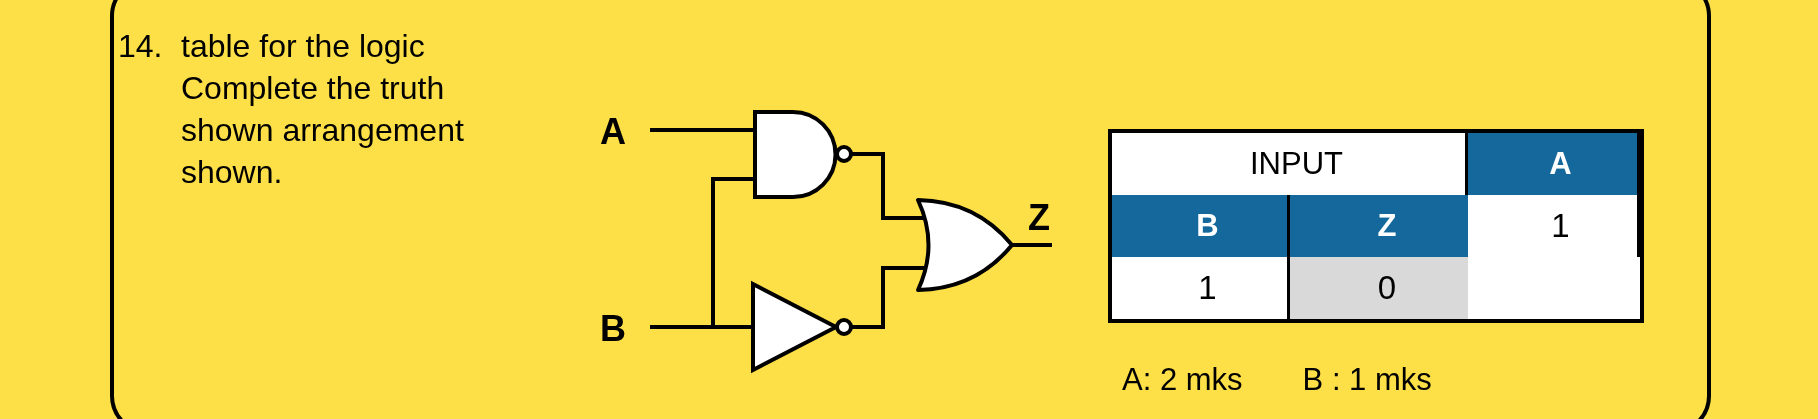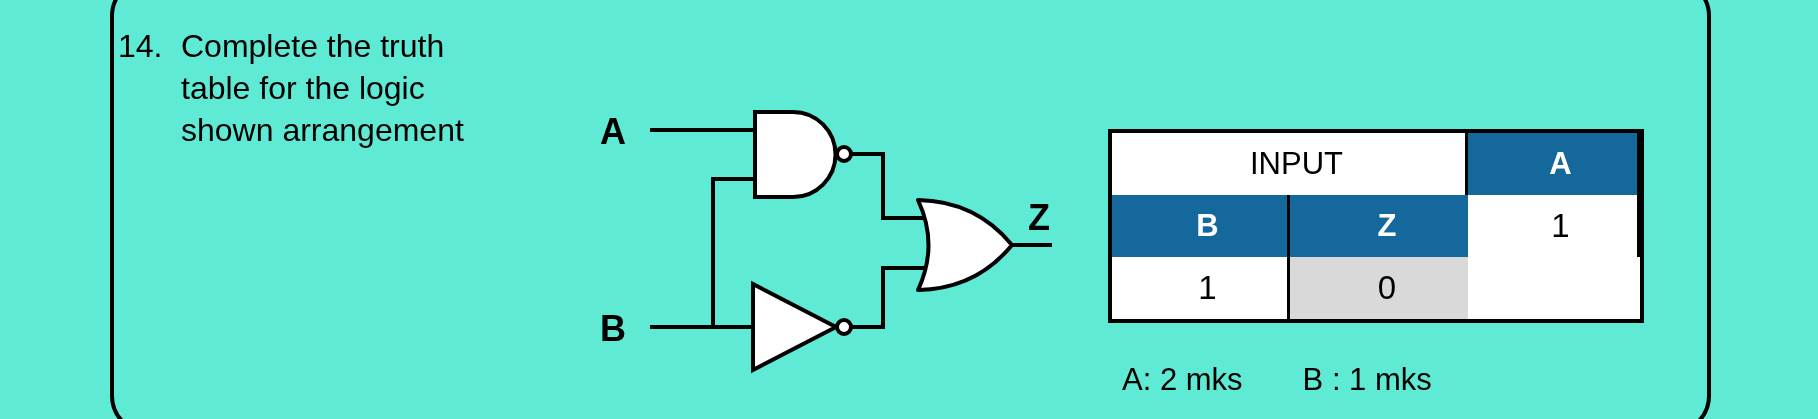--- a/index.html
+++ b/index.html
@@ -1,20 +1,20 @@
 <!DOCTYPE html>
 <html><head>
 <meta charset="utf-8">
 <style>
   * { margin:0; padding:0; box-sizing:border-box; }
   html,body { background:#ffffff; }
   .sheet {
     position:relative;
     width:1818px; height:419px;
-    background:#5eead4;
+    background:#fde047;
     overflow:hidden;
     font-family:"Liberation Sans", sans-serif;
     color:#000000;
   }
   .frame {
     position:absolute;
     left:110px; top:-22px;
     width:1601px; height:456px;
     border:4px solid #000000;
     border-radius:38px;
@@ -74,23 +74,24 @@
 </head>
 <body>
 
 <div class="sheet">
 
   <div class="frame"></div>
 
   <div class="q-number">14.</div>
 
   <div class="q-text">
+    <div>table for the logic</div>
     <div>Complete the truth</div>
-    <div>table for the logic</div>
     <div>shown arrangement</div>
+    <div>shown.</div>
   </div>
 
   <svg class="circuit" viewBox="440 60 660 340" xmlns="http://www.w3.org/2000/svg">
 
     <g stroke="#000000" stroke-width="4" fill="none">
       <path d="M650,130 H757"></path>
       <path d="M650,327 H755"></path>
       <path d="M713,327 V179 H757"></path>
       <path d="M849,154 H883 V218 H936"></path>
       <path d="M849,327 H883 V268 H936"></path>

